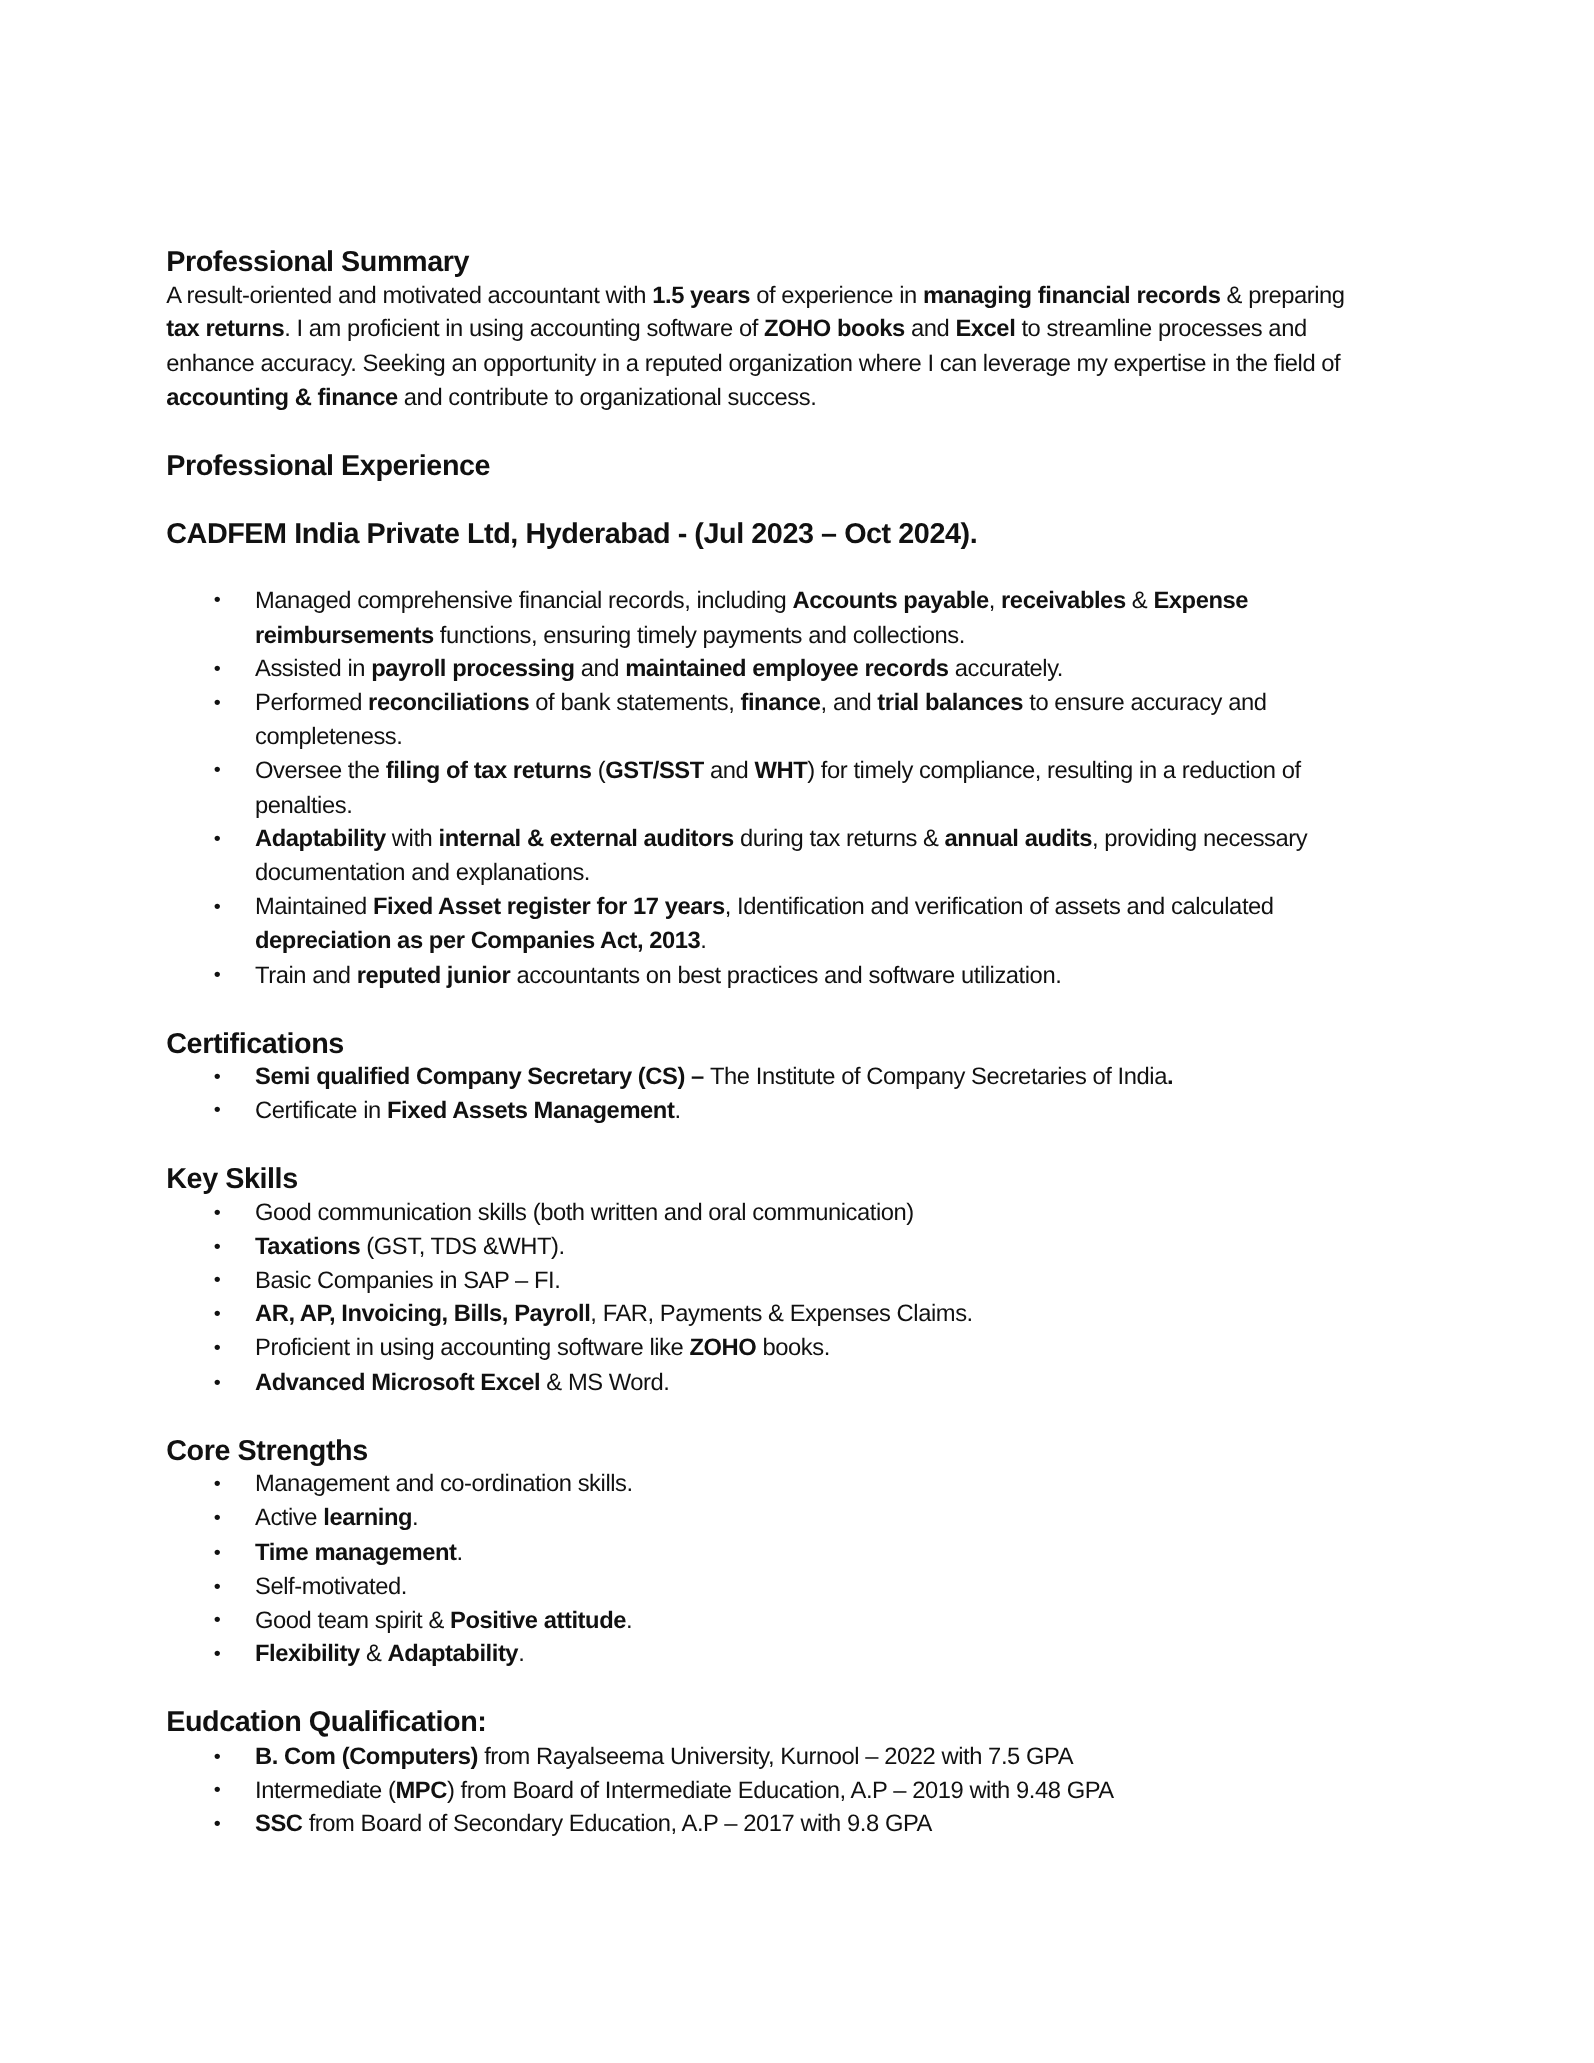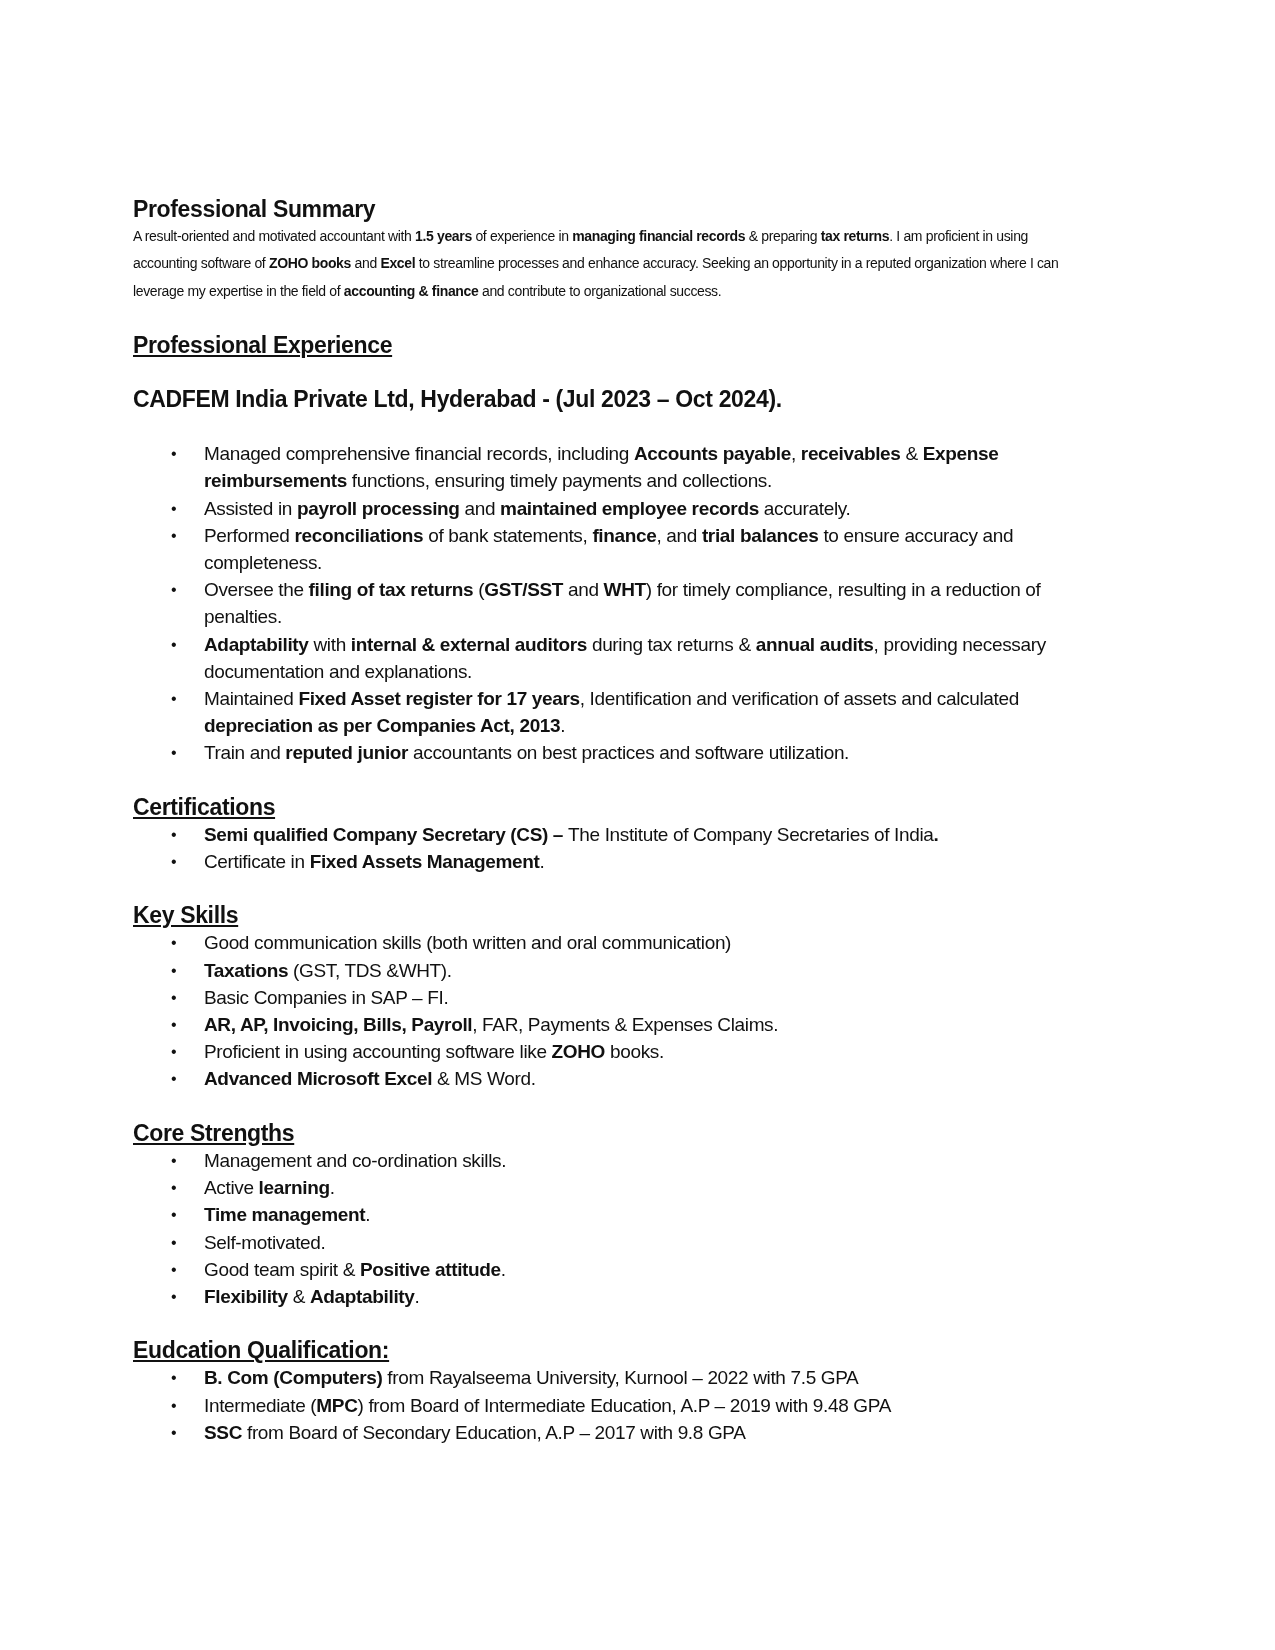--- a/index.html
+++ b/index.html
@@ -1,21 +1,21 @@
 <!DOCTYPE html>
 <html><head>
 <meta charset="utf-8">
 <style>
   html, body { margin: 0; padding: 0; background: #ffffff; }
   body { width: 1275px; height: 1650px; position: relative; overflow: hidden;
          font-family: "Liberation Sans", sans-serif; color: #111; }
   .page { position: absolute; left: 133px; top: 196px; width: 980px; }
-  .para { font-size: 14px; line-height: 27.2px; letter-spacing: -0.35px; width: 960px; }
+  .para { font-size: 19px; line-height: 27.2px; letter-spacing: -0.35px; width: 960px; }
   .heading { font-weight: bold; font-size: 23px; line-height: 27.2px; letter-spacing: -0.35px; }
-  .u { text-decoration: underline; text-underline-offset: 2px; }
+  .u { text-underline-offset: 2px; }
   .gap { height: 27px; }
   ul { list-style: none; margin: 0; padding: 0; }
   li { position: relative; padding-left: 71px; font-size: 19px; line-height: 27.2px; letter-spacing: -0.35px; width: 890px; }
   li .bullet { position: absolute; left: 38px; top: 0; font-size: 16px; }
   b { font-weight: bold; }
 </style>
 </head>
 <body>
 
 <div class="page">

